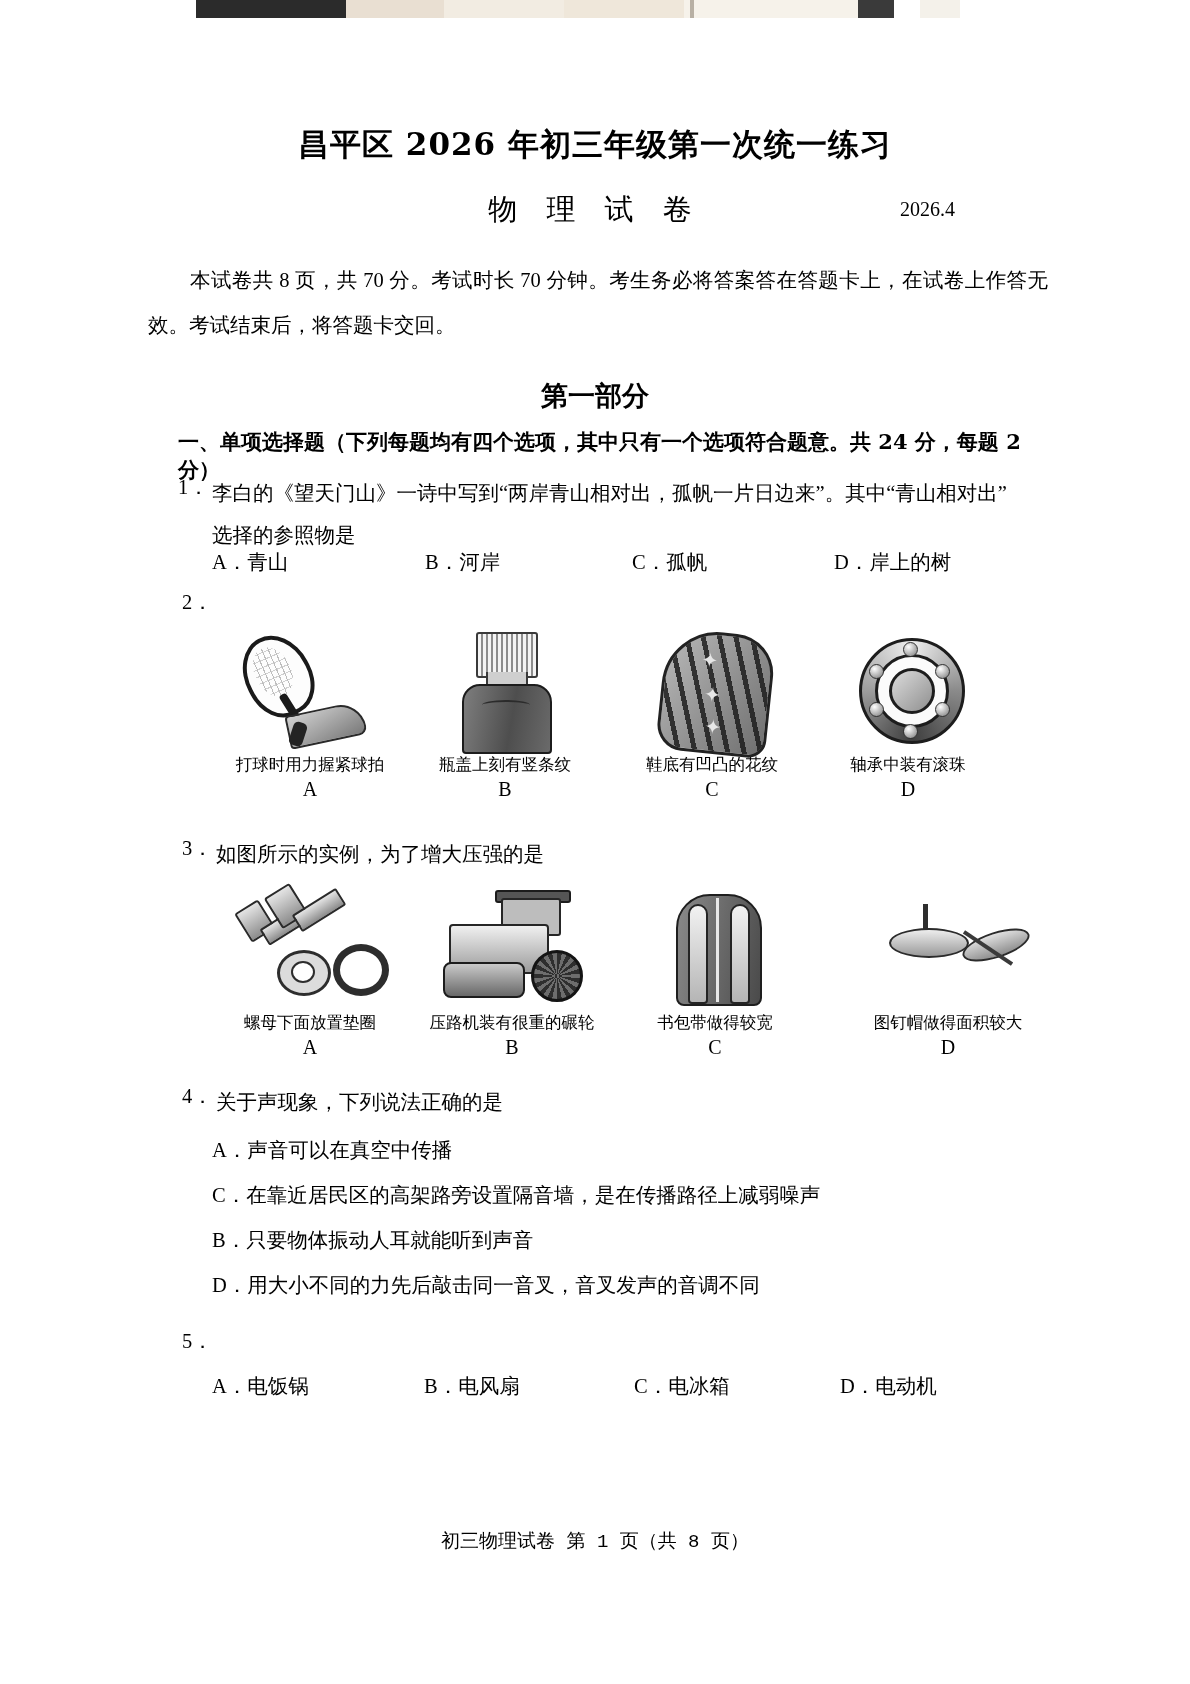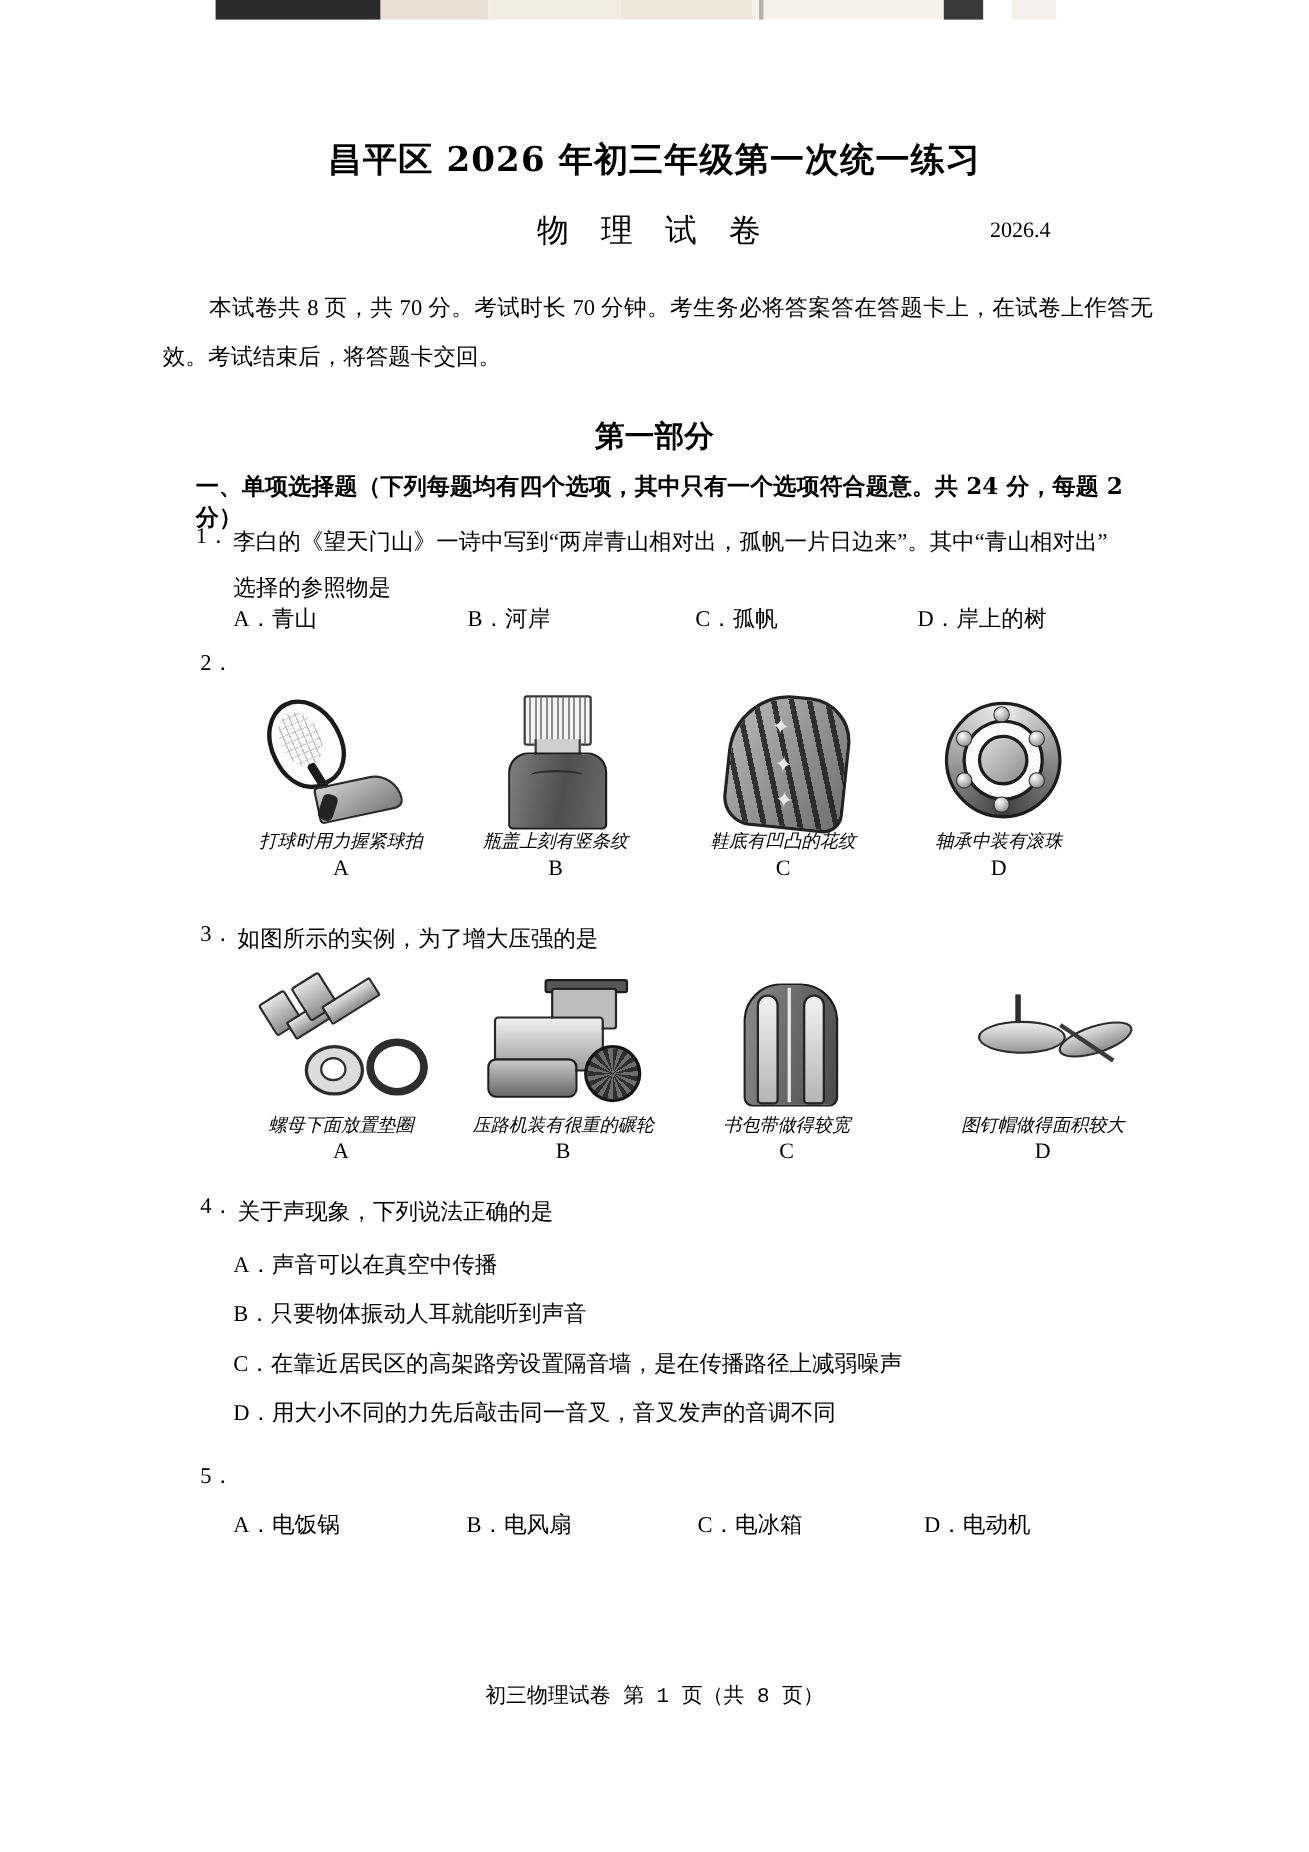--- a/index.html
+++ b/index.html
@@ -137,21 +137,20 @@
   }
   .fig-art {
     position: relative;
     margin: 0 auto;
     width: 170px;
     height: 120px;
   }
   .fig-cap {
     font-family: "DejaVu Serif", "Liberation Serif", serif;
     font-size: 16.5px;
-    font-style: italic;
     white-space: nowrap;
     margin-top: 4px;
   }
   .fig-letter {
     font-family: "Liberation Serif", serif;
     font-size: 20px;
     margin-top: 2px;
   }
 
   
@@ -491,22 +490,22 @@
       </div>
       <div class="fig-cap">图钉帽做得面积较大</div>
       <div class="fig-letter">D</div>
     </div>
   </div>
 
   <div class="q-num" style="left:182px; top:1082px;">4．</div>
   <div class="q-body" style="left:216px; top:1082px;">关于声现象，下列说法正确的是</div>
   <div class="opt-stack" style="left:212px; top:1128px;">
     <div>A．声音可以在真空中传播</div>
+    <div>C．在靠近居民区的高架路旁设置隔音墙，是在传播路径上减弱噪声</div>
     <div>B．只要物体振动人耳就能听到声音</div>
-    <div>C．在靠近居民区的高架路旁设置隔音墙，是在传播路径上减弱噪声</div>
     <div>D．用大小不同的力先后敲击同一音叉，音叉发声的音调不同</div>
   </div>
 
   <div class="q-num" style="left:182px; top:1327px;">5．</div>
   <div class="opt-row" style="left:212px; top:1372px;">
     <span class="opt" style="left:0px;">A．电饭锅</span>
     <span class="opt" style="left:212px;">B．电风扇</span>
     <span class="opt" style="left:422px;">C．电冰箱</span>
     <span class="opt" style="left:628px;">D．电动机</span>
   </div>

